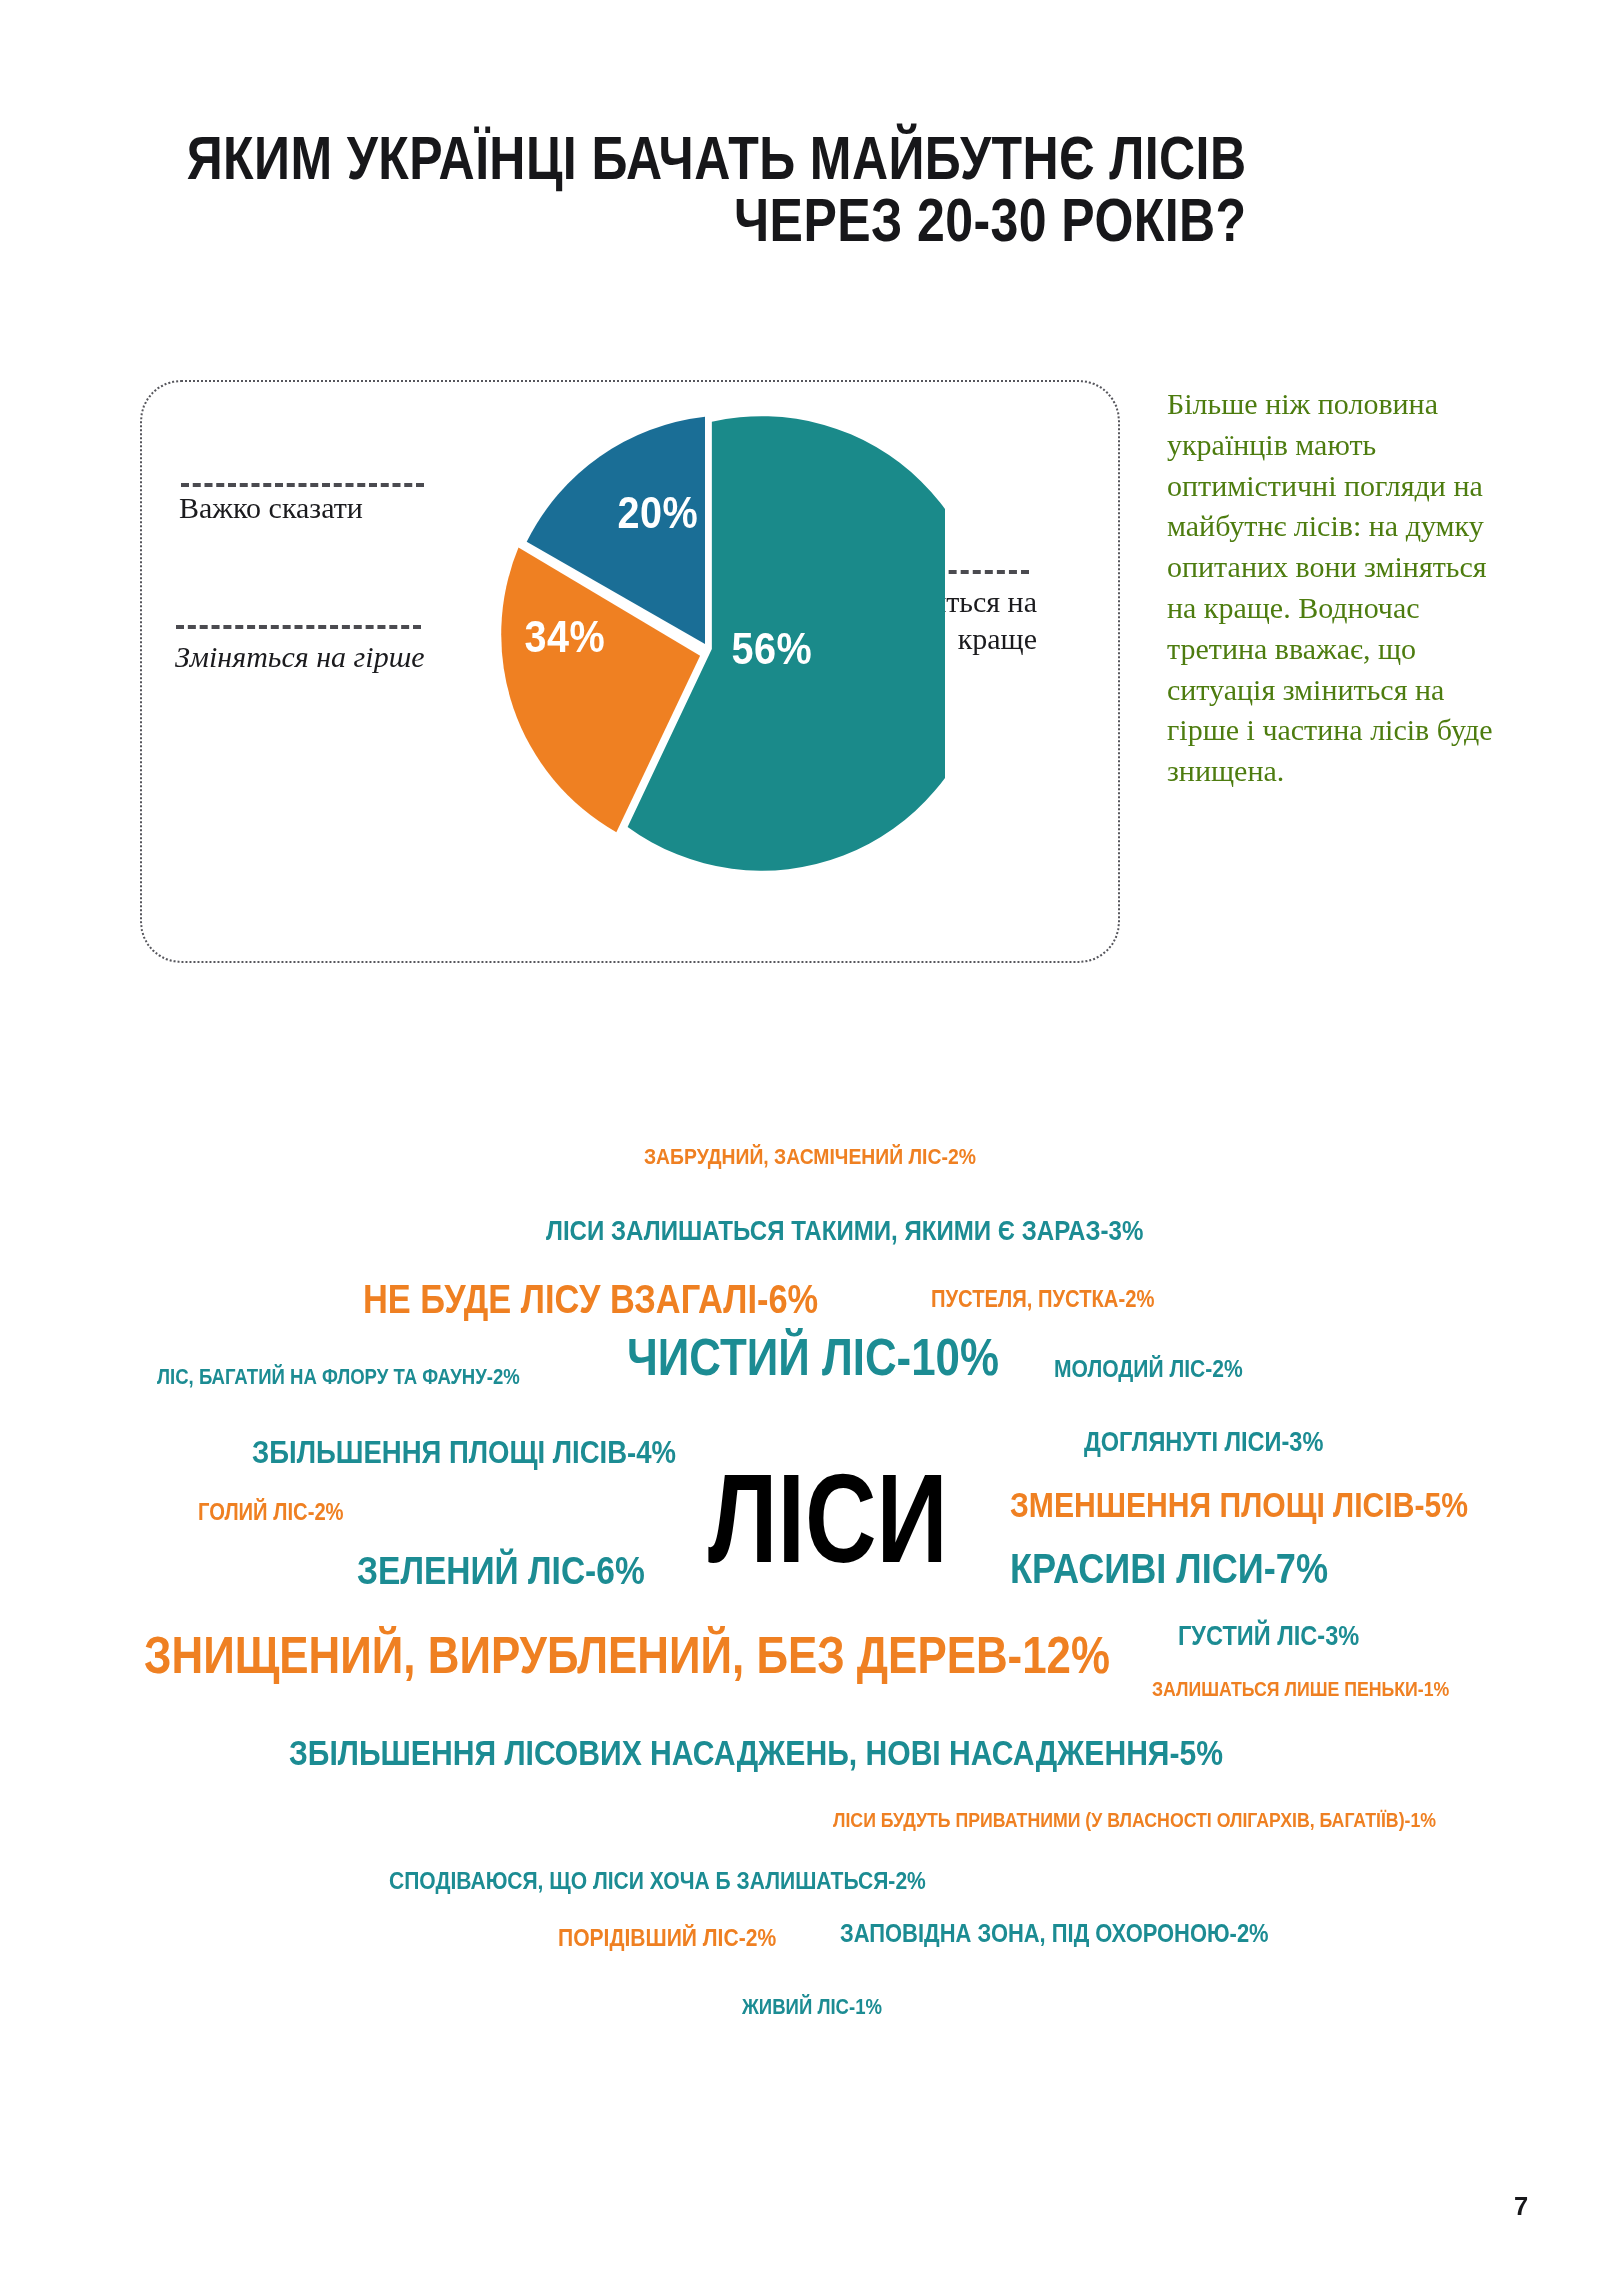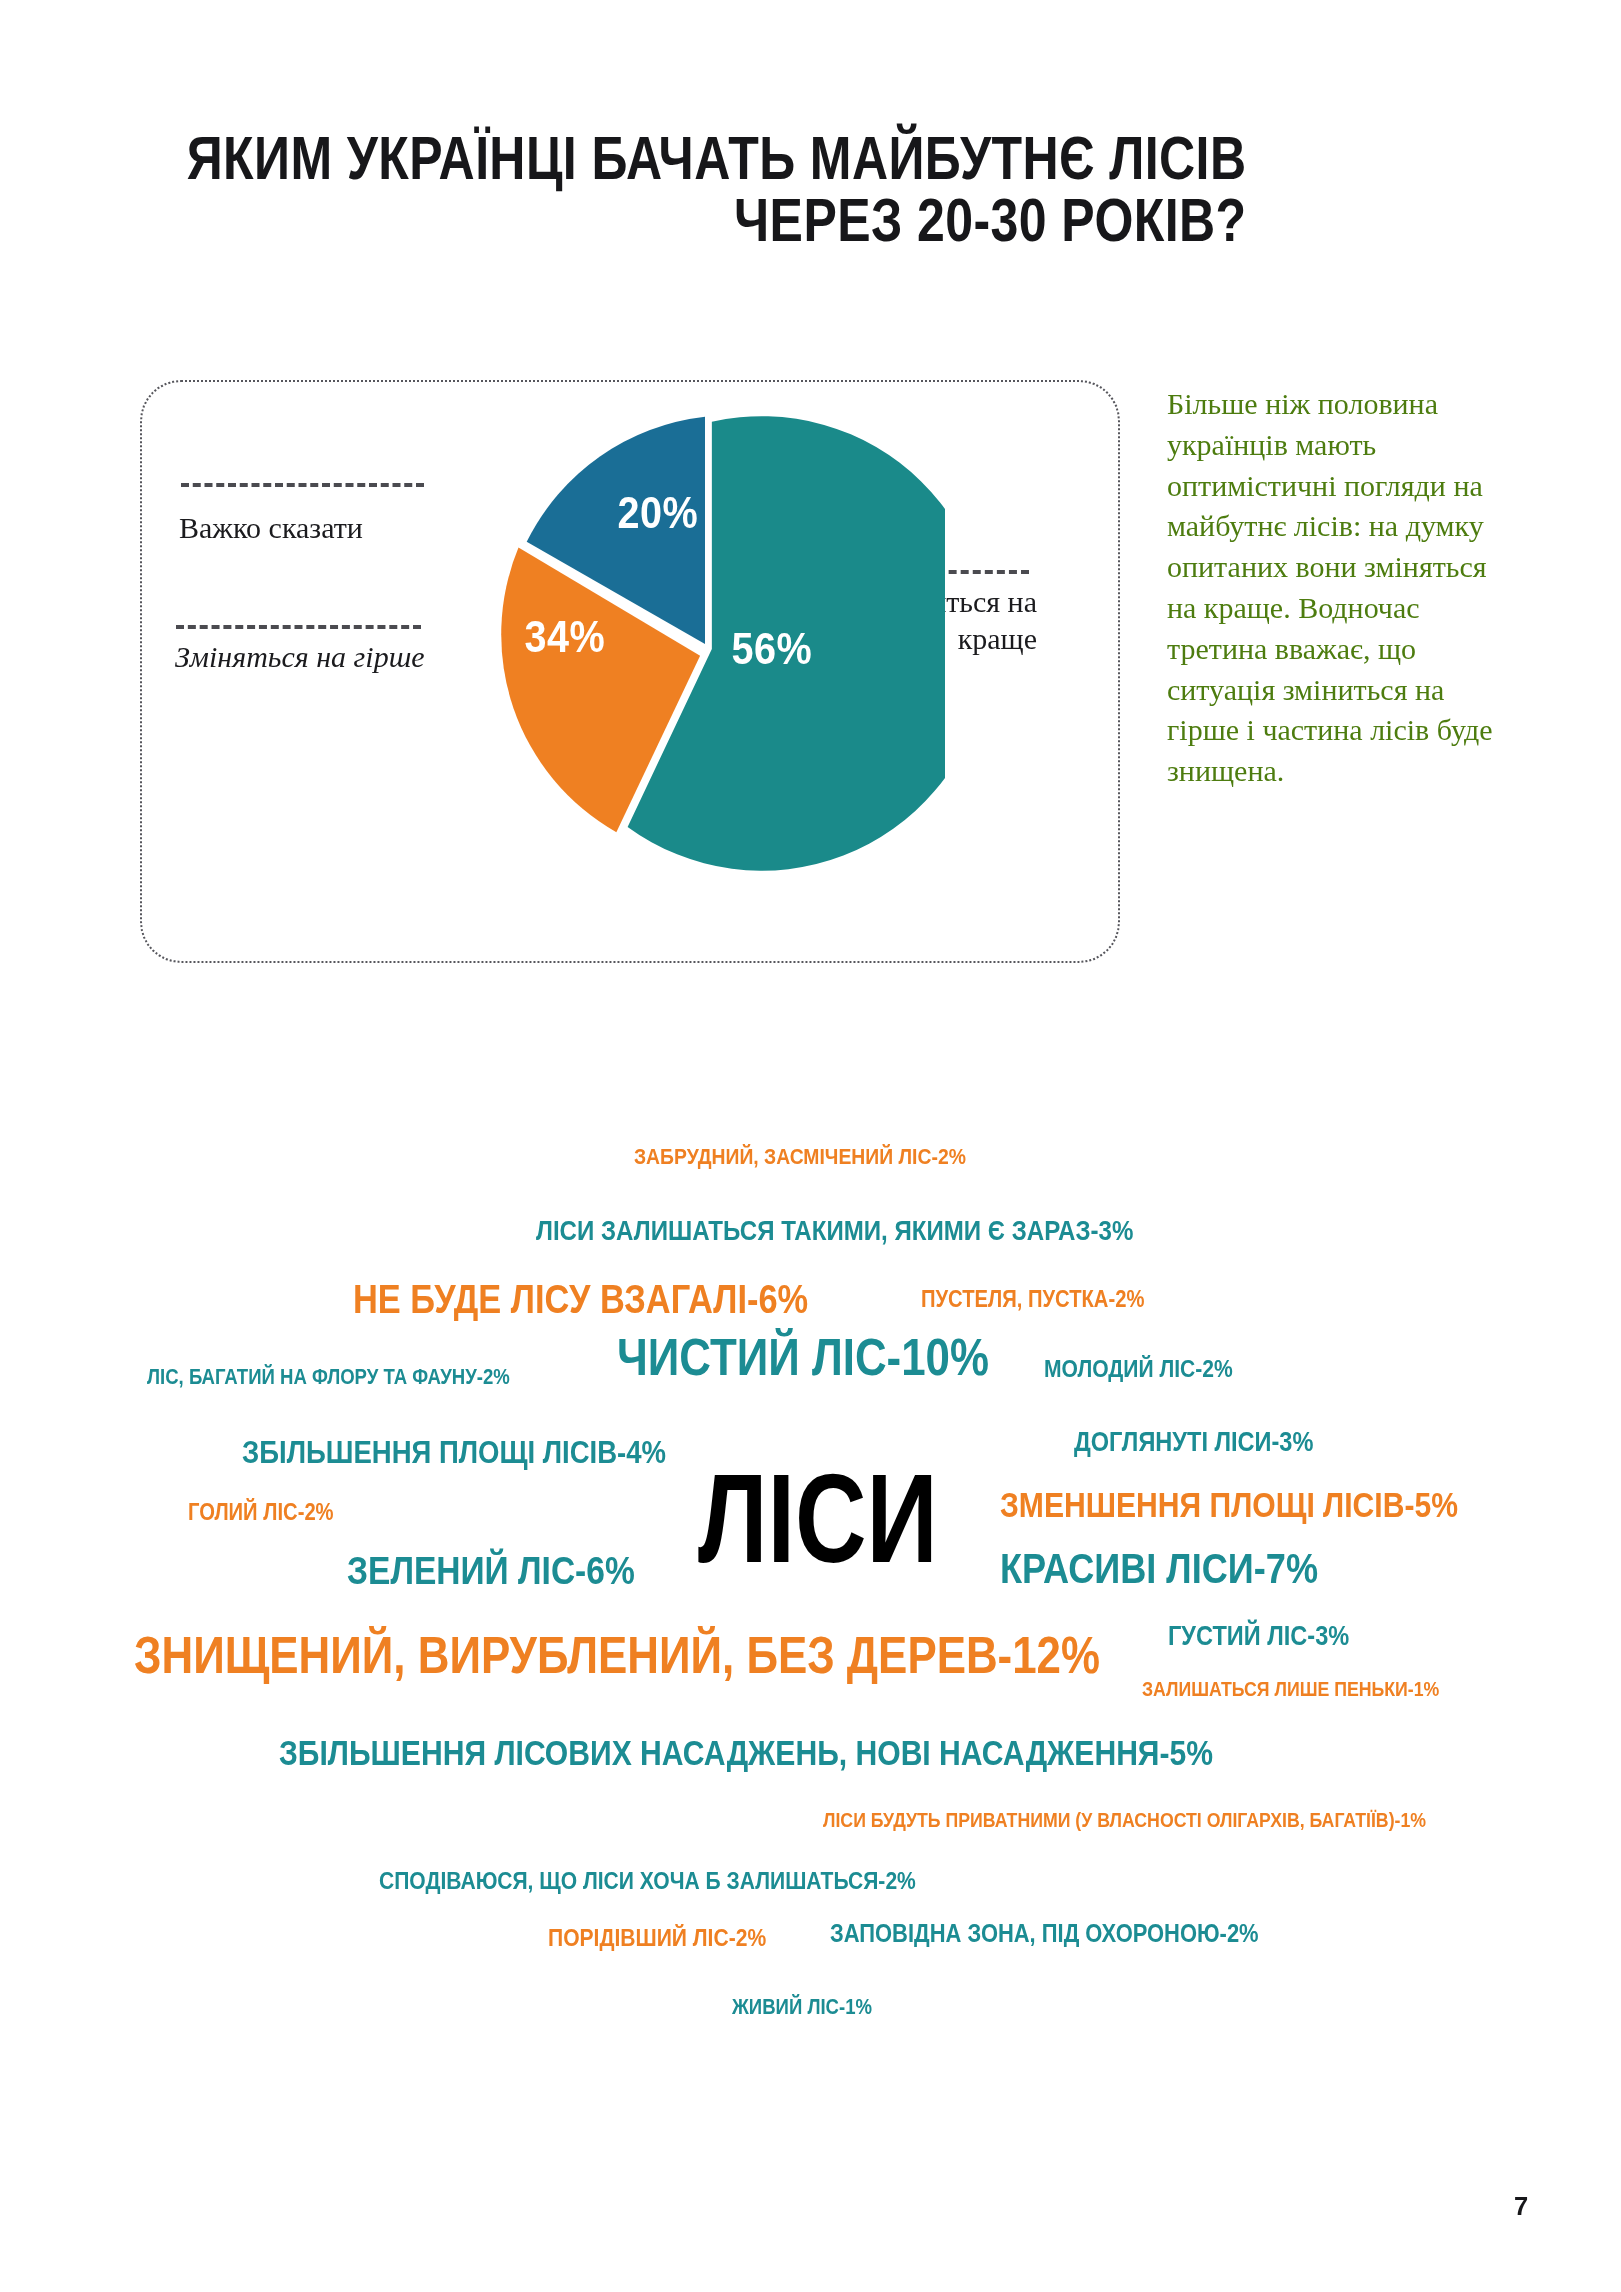--- a/index.html
+++ b/index.html
@@ -78,40 +78,40 @@
   #leader-left-2 { left: 34px; top: 243px; width: 245px; }
   #leader-right  { left: 686px; top: 188px; width: 201px; }
 
   .callout {
     position: absolute;
     font-family: "Liberation Serif", serif;
     font-size: 30px;
     line-height: 1.22;
     color: #1b1b1e;
   }
-  #callout-hard { left: 37px; top: 128px; text-align: right; }
+  #callout-hard { left: 37px; top: 108px; text-align: right; }
   #callout-worse { left: 33px; top: 257px; text-align: center; font-style: italic; }
   #callout-better { left: 650px; top: 202px; width: 245px; text-align: right; }
 
   
   #side-text {
     position: absolute;
     left: 1167px;
     top: 384px;
     width: 333px;
     font-family: "Liberation Serif", serif;
     font-size: 30px;
     line-height: 1.36;
     color: #4d7c0f;
   }
 
   
   #cloud {
     position: absolute;
-    left: 2px;
+    left: 12px;
     top: 1117px;
     width: 1453px;
     height: 990px;
     padding-left: 31px;
   }
   .w {
     position: absolute;
     font-family: "Liberation Sans Narrow", "Liberation Sans", sans-serif;
     font-weight: 700;
     letter-spacing: 0px;

